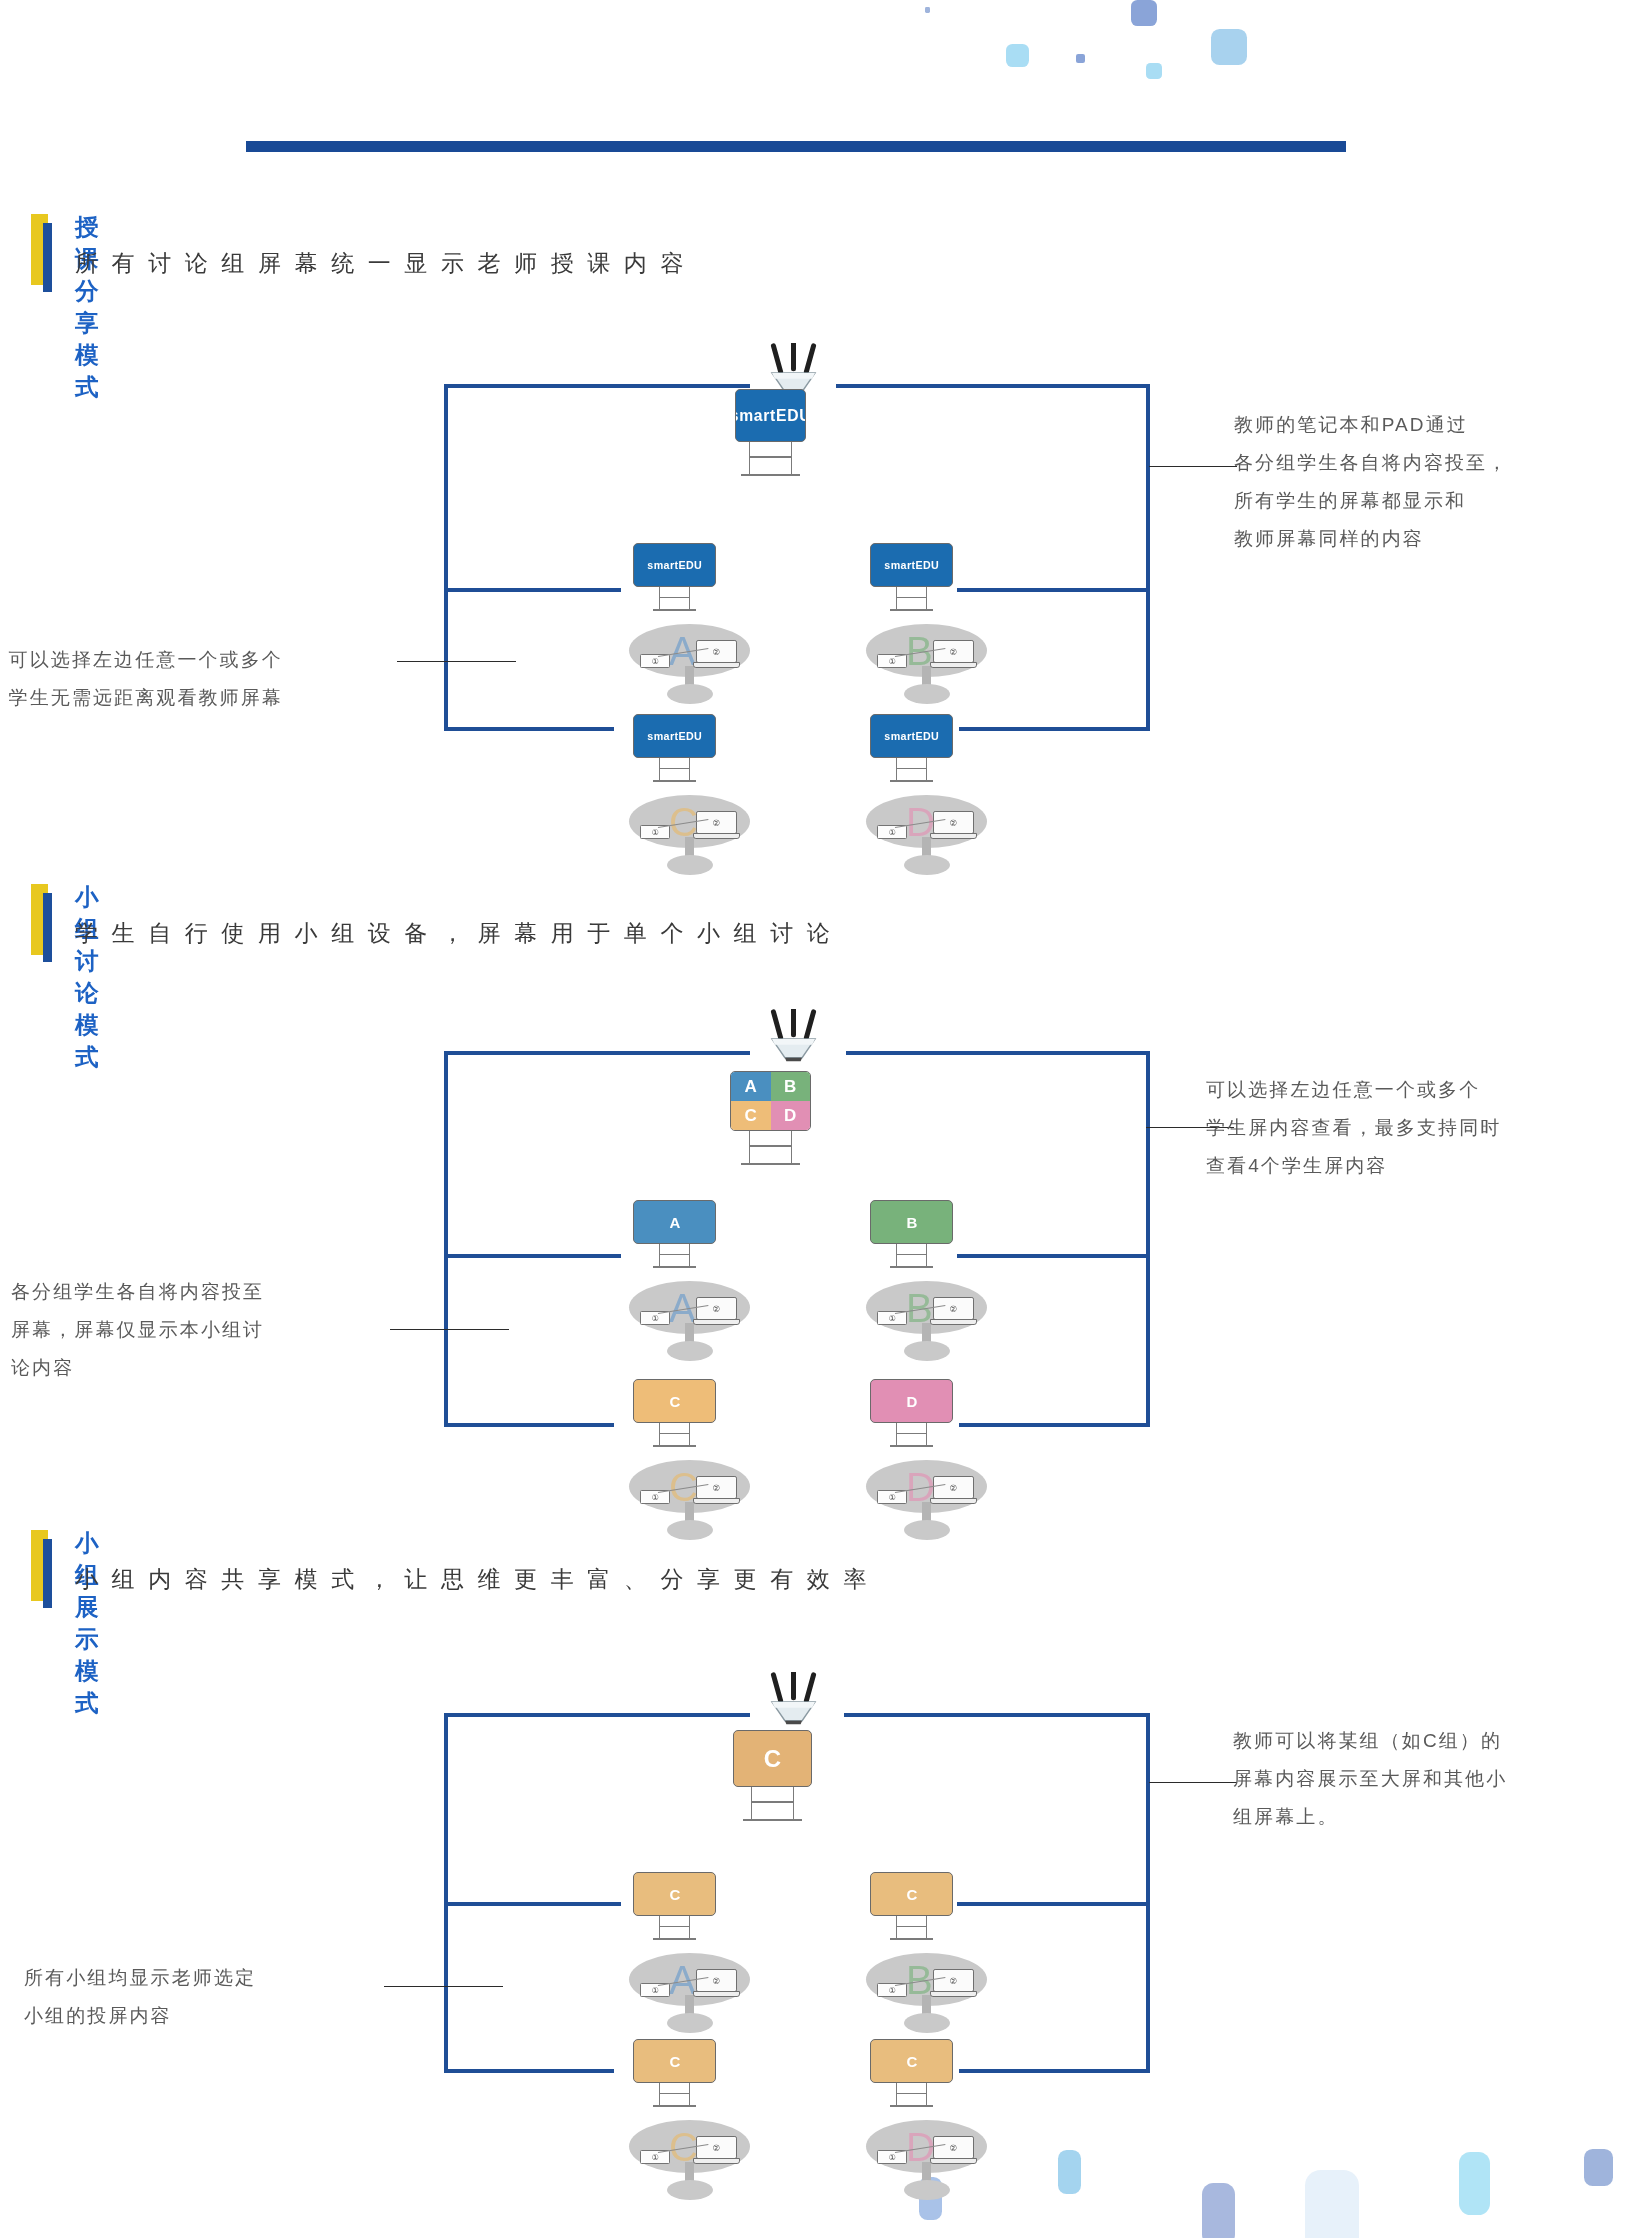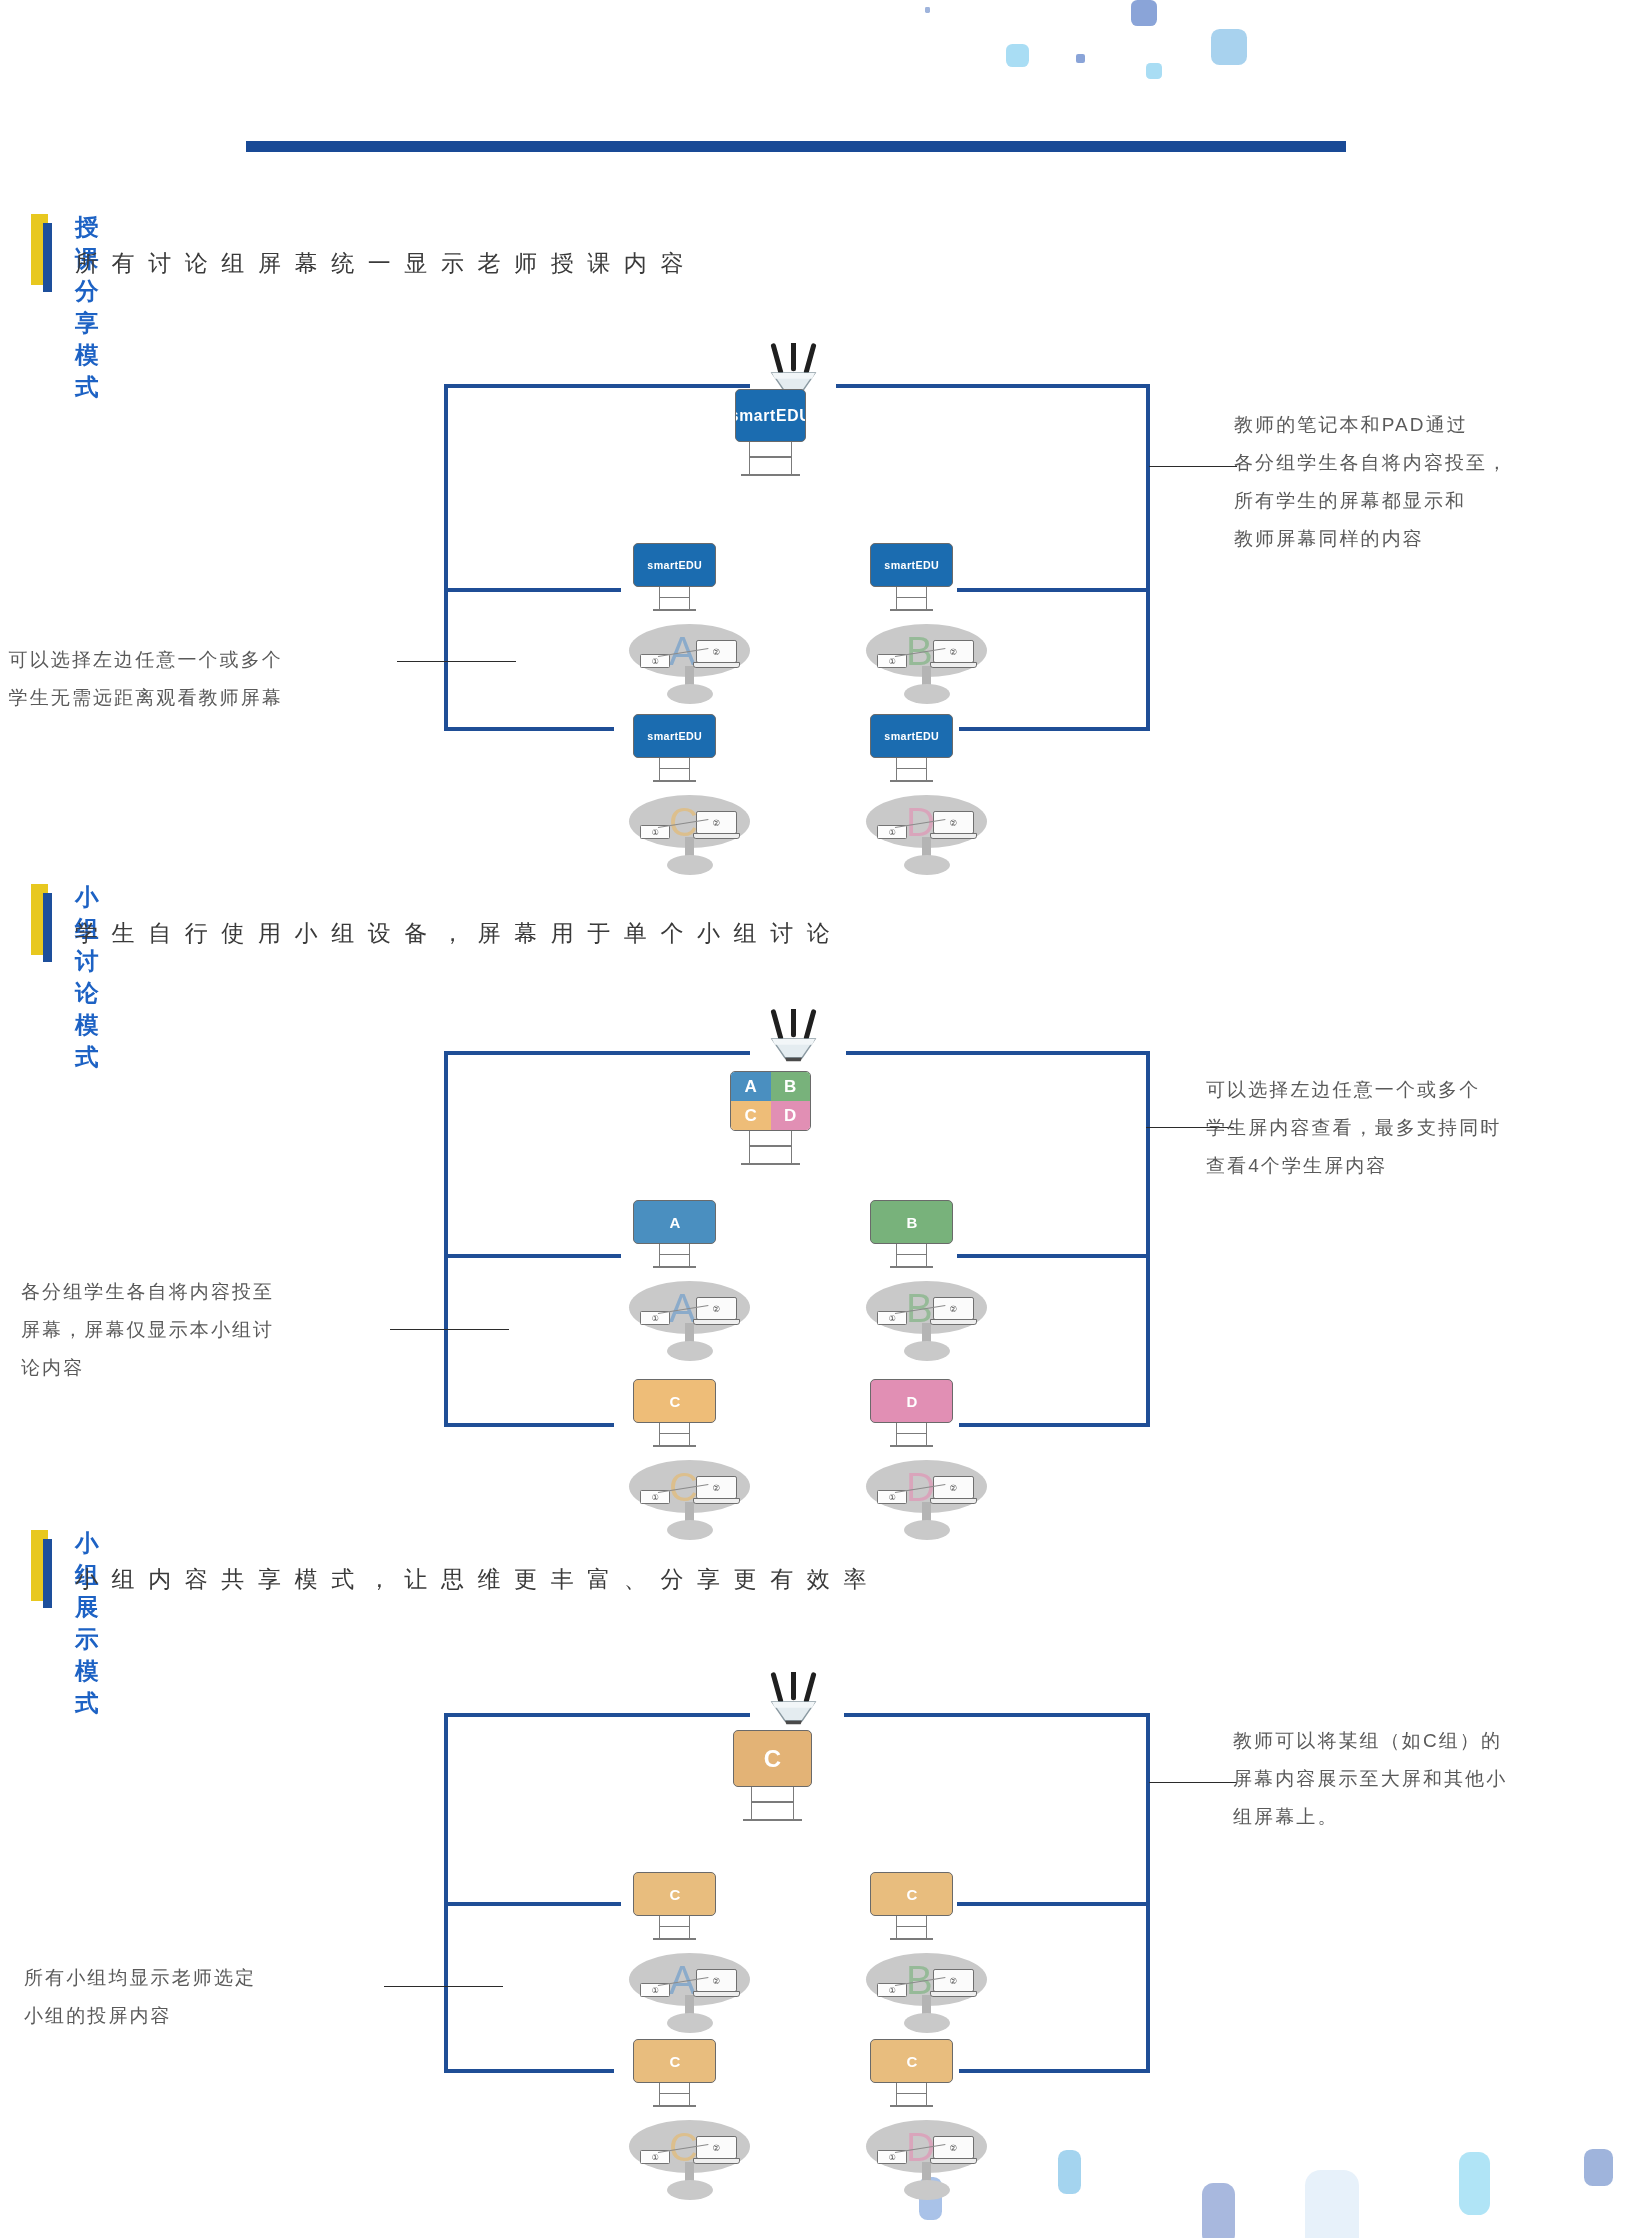--- a/index.html
+++ b/index.html
@@ -418,21 +418,21 @@
           </div>
           <div class="wire" style="left: 29px; top: 56px; width: 51px; transform: rotate(-9deg);"></div>
         </div>
       </div>
     </div>
     <div class="anno right" style="left: 1206px; top: 1071px;">
       <div>可以选择左边任意一个或多个</div>
       <div>学生屏内容查看，最多支持同时</div>
       <div>查看4个学生屏内容</div>
     </div>
-    <div class="anno" style="left: 21px; top: 1273px;">
+    <div class="anno" style="left: 11px; top: 1273px;">
       <div>各分组学生各自将内容投至</div>
       <div>屏幕，屏幕仅显示本小组讨</div>
       <div>论内容</div>
     </div>
     <div class="section-head" style="left: 31px; top: 1530px;">
       <div class="marker">
         <div class="bar-y"></div>
         <div class="bar-b"></div>
       </div>
       <div class="sec-title">小 组 展 示 模 式</div>

